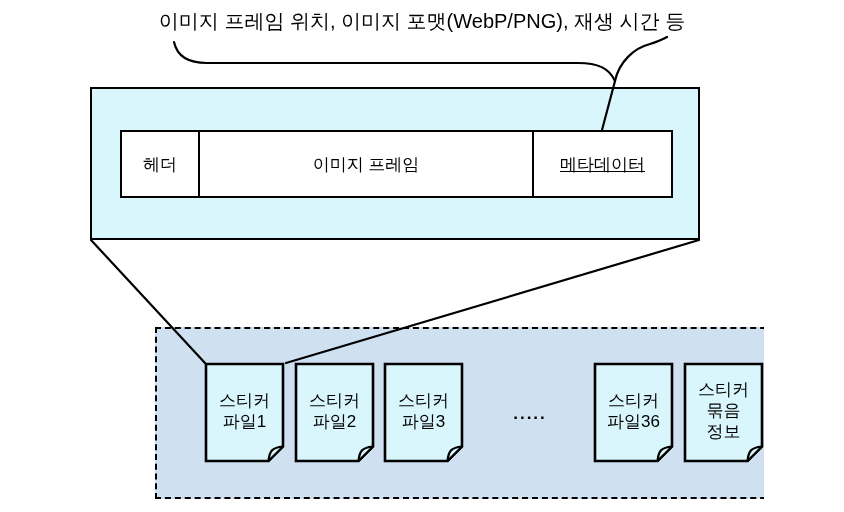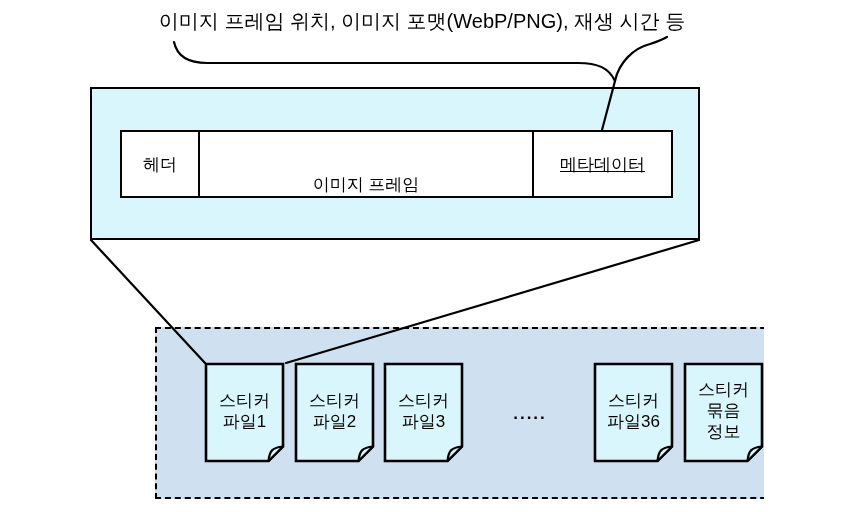--- a/index.html
+++ b/index.html
@@ -30,21 +30,21 @@
     background:#d9f6fc;border:2px solid #000;box-sizing:border-box;
     z-index:1;
   }
   .segment{
     position:absolute;top:130px;height:68px;
     background:#ffffff;border:2px solid #000;box-sizing:border-box;
     display:flex;align-items:center;justify-content:center;
     font-size:17px;white-space:nowrap;z-index:2;
   }
   .seg-header{left:120px;width:80px;}
-  .seg-frames{left:198px;width:336px;align-items:flex-end;}
+  .seg-frames{left:198px;width:336px;}
   .seg-meta{left:532px;width:141px;text-decoration:underline;}
   
   .bundle-box{
     position:absolute;left:155px;top:327px;width:631px;height:172px;
     background:#cfe1f1;border:2.5px dashed #000;box-sizing:border-box;
     z-index:1;
   }
   
   .file-icon{
     position:absolute;top:362px;width:81px;height:101px;z-index:3;

